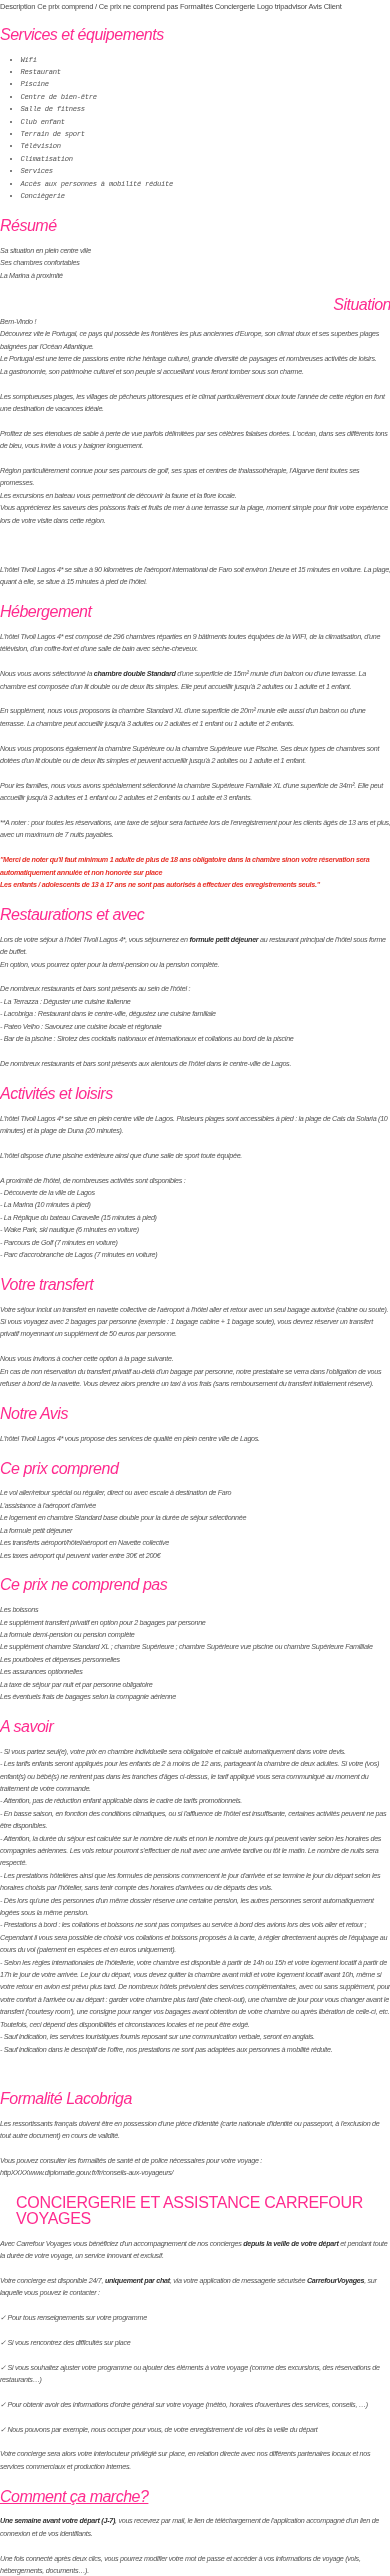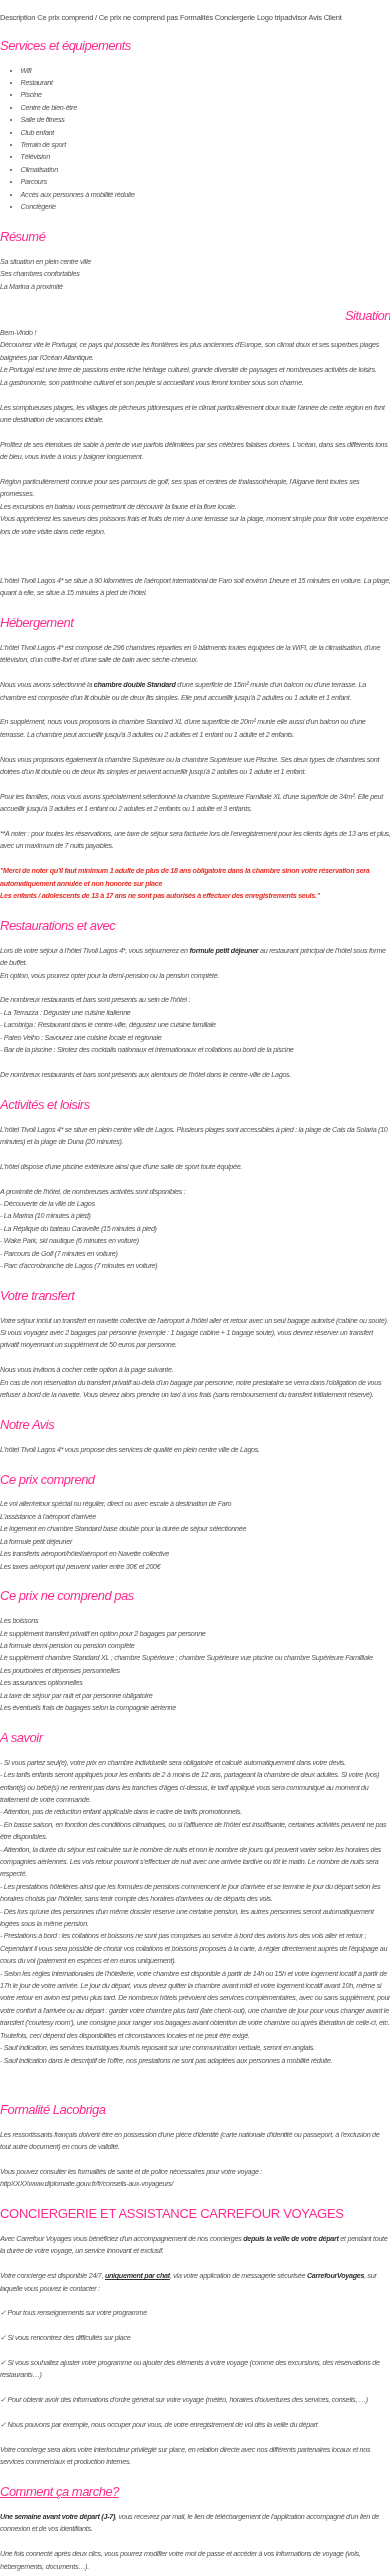--- a/index.html
+++ b/index.html
@@ -7,45 +7,45 @@
     width: 391px;
     font-family: "Liberation Sans", sans-serif;
     color: #555555;
     font-size: 7.2px;
   }
   .page { padding: 0; }
   .tabs-line {
     font-size: 7.5px;
     color: #4a4a4a;
     letter-spacing: -0.2px;
-    padding-top: 13px;
+    padding-top: 2px;
     white-space: nowrap;
     line-height: 9.3px;
   }
   .tabs-line span { cursor: pointer; }
   h2.sec {
     color: #ff2b8f;
     font-style: italic;
     font-weight: normal;
-    font-size: 13px;
+    font-size: 16px;
     letter-spacing: -0.5px;
     margin: 15.5px 0 11.3px 0;
     line-height: 15.5px;
   }
   h2.sec.tight { margin-bottom: 3.1px; text-align: right; }
   h2.sec.underline { text-decoration: underline; }
-  h2.sec.upper { font-style: normal; letter-spacing: -0.3px; }
+  h2.sec.upper { font-style: normal; letter-spacing: -0.3px; padding-left: 16px; }
   .it { font-style: italic; letter-spacing: -0.3px; font-size: 7.2px; line-height: 12.4px; }
   .it p { margin: 0 0 12.4px 0; }
   .it p.nm { margin: 0; }
-  ul.equip { margin: 0; padding-left: 20.6px; list-style: disc; }
+  ul.equip { margin: 0; padding-left: 20.6px; list-style: disc; font-family: Liberation Mono, monospace; }
   ul.equip li { line-height: 12.4px; font-style: italic; letter-spacing: -0.3px; }
   .warn { color: #e8332a; font-weight: bold; }
   b.dark { color: #333333; font-style: italic; }
-  .lnk { color: #333; text-decoration: underline; font-weight: bold; }
+  .lnk { color: #333; font-weight: bold; }
 </style>
 </head>
 <body>
 
 <div class="page">
 
   <div class="tabs-line">
     <span>Description</span>
     <span>Ce prix comprend / Ce prix ne comprend pas</span>
     <span>Formalités</span>
@@ -58,21 +58,21 @@
   <ul class="equip">
     <li>Wifi</li>
     <li>Restaurant</li>
     <li>Piscine</li>
     <li>Centre de bien-être</li>
     <li>Salle de fitness</li>
     <li>Club enfant</li>
     <li>Terrain de sport</li>
     <li>Télévision</li>
     <li>Climatisation</li>
-    <li>Parcours</li>
+    <li>Services</li>
     <li>Accès aux personnes à mobilité réduite</li>
     <li>Conciègerie</li>
   </ul>
 
   <h2 class="sec">Résumé</h2>
   <div class="it">
     <p class="nm">Sa situation en plein centre ville</p>
     <p class="nm">Ses chambres confortables</p>
     <p class="nm">La Marina à proximité</p>
   </div>

